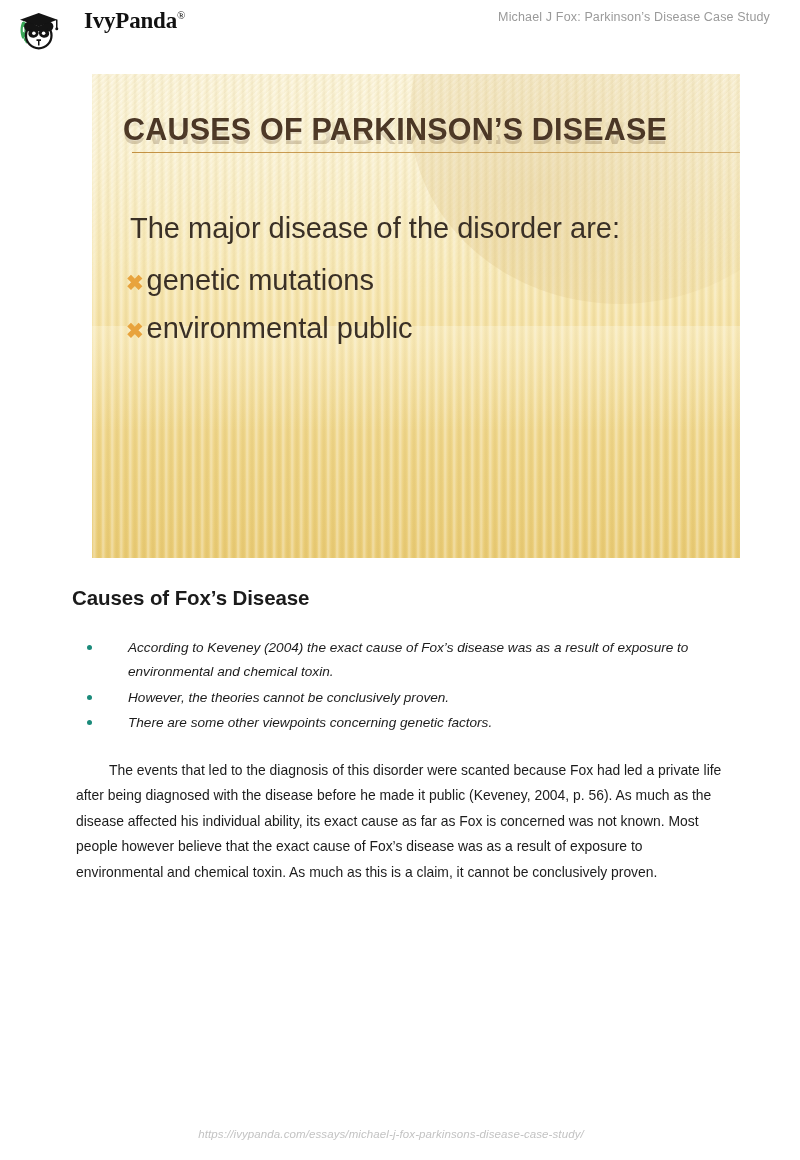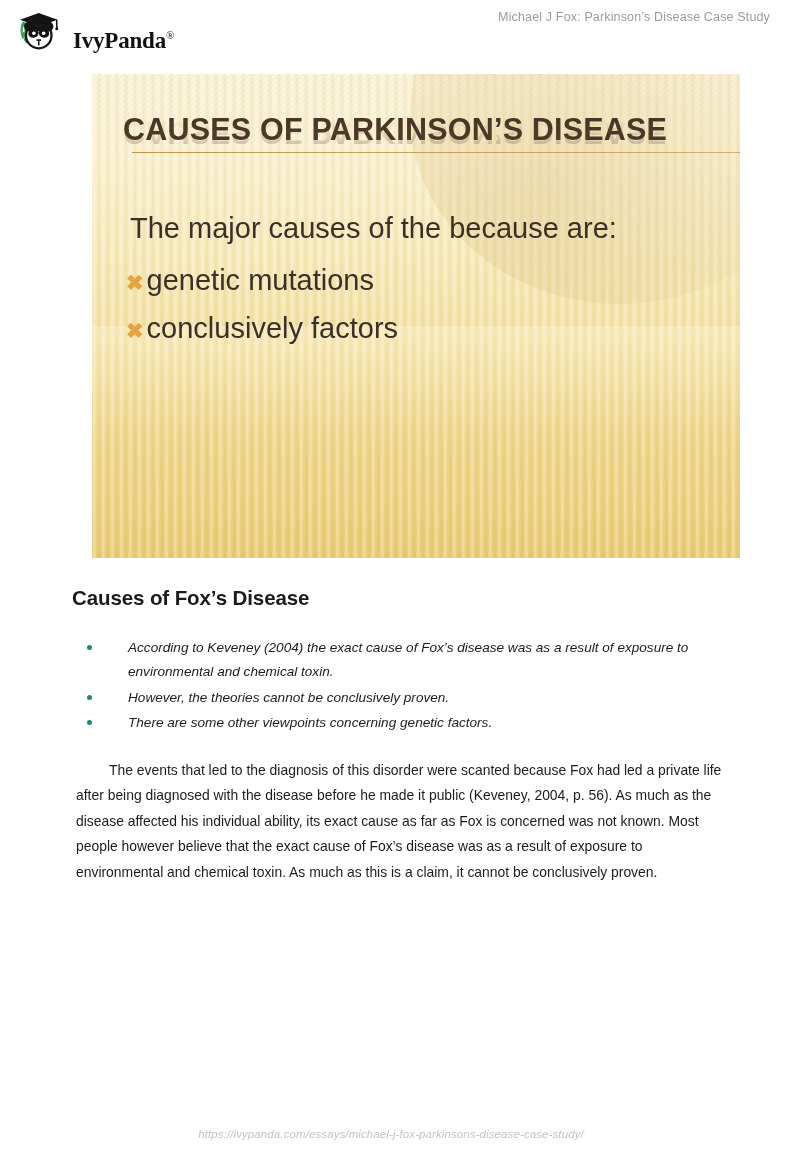--- a/index.html
+++ b/index.html
@@ -22,22 +22,22 @@
     position: absolute;
     top: 0; left: 0;
     width: 800px;
     height: 62px;
   }
   .brand {
     position: absolute;
     left: 14px;
     top: 8px;
     display: flex;
-    align-items: flex-end;
-    gap: 11px;
+    align-items: flex-start;
+    gap: 22px;
   }
   .brand-mark {
     width: 48px;
     height: 46px;
     display: block;
   }
   .brand-word {
     font-family: "Liberation Serif", serif;
     font-size: 23px;
     font-weight: 700;
@@ -323,29 +323,29 @@
 
   <div class="slide-inner">
 
     <div class="slide-title-wrap">
       <div class="slide-title">CAUSES OF PARKINSON’S DISEASE</div>
       <div class="slide-title-reflect">CAUSES OF PARKINSON’S DISEASE</div>
     </div>
     <div class="title-rule"></div>
 
     <div class="slide-body">
-      <p class="slide-lead">The major causes of the because are:</p>
+      <p class="slide-lead">The major disease of the disorder are:</p>
       <ul class="slide-bullets">
         <li>
           <span class="x-bullet">✖</span>
           <span>genetic mutations</span>
         </li>
         <li>
           <span class="x-bullet">✖</span>
-          <span>conclusively factors</span>
+          <span>environmental public</span>
         </li>
       </ul>
     </div>
 
   </div>
 </div>
 
 <div class="doc">
 
   <h2>Causes of Fox’s Disease</h2>

